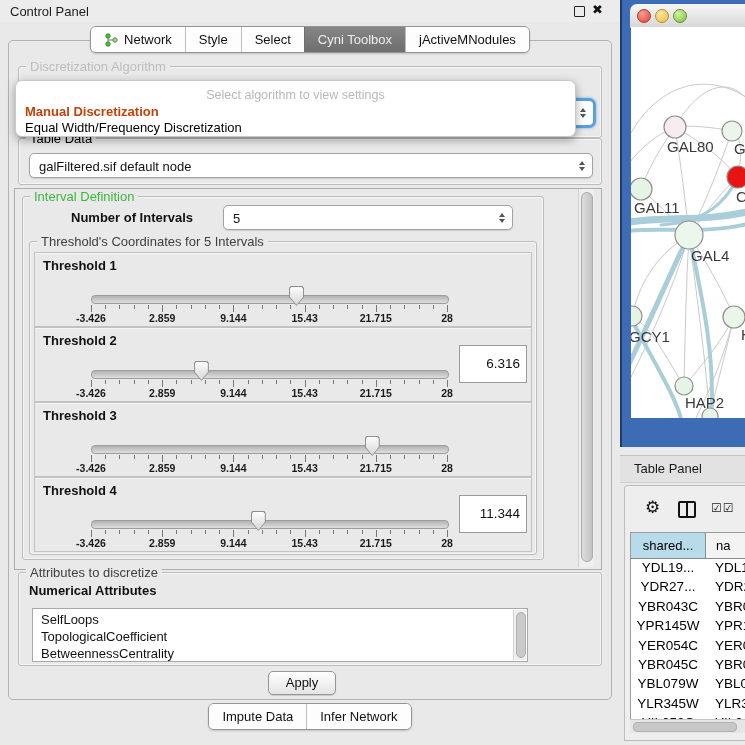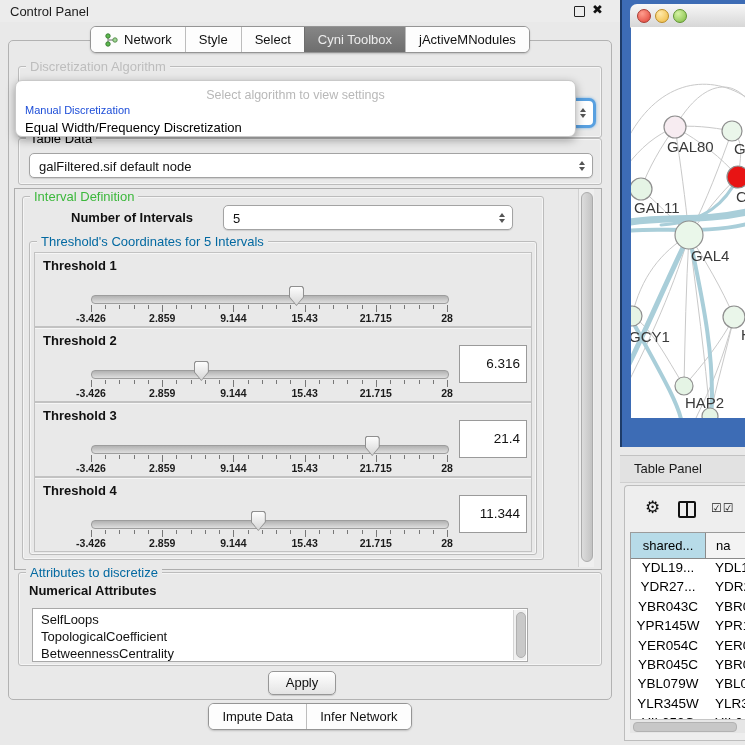--- a/index.html
+++ b/index.html
@@ -15,33 +15,33 @@
   #toptabs{top:26px;}
   #bottabs{top:703px;}
   .segbar{display:inline-flex;border:1px solid #959595;border-radius:6px;background:#fff;overflow:hidden;box-shadow:0 1px 2px rgba(0,0,0,.18);}
   .seg{padding:5px 13px 5px 13px;font-size:13px;color:#111;background:#fdfdfd;border-left:1px solid #bdbdbd;display:flex;align-items:center;gap:5px;white-space:nowrap;}
   .seg:first-child{border-left:none;}
   .seg.selected{background:linear-gradient(#868686,#6e6e6e);color:#ededed;border-left-color:#6e6e6e;}
   #mainpanel{left:8px;top:40px;width:602px;height:658px;border:1px solid #b2b2b2;border-radius:5px;background:#e9e9e9;}
   .groupbox{position:absolute;border:1px solid #bcbcbc;border-radius:3px;box-shadow:inset 0 0 0 1px rgba(255,255,255,.55);}
   .legend{position:absolute;top:-8px;left:7px;background:#e9e9e9;padding:0 4px;font-size:13px;white-space:nowrap;}
   .legend.green{color:#3cb83c;}
-  .legend.blue{color:#0369a1;}
+  .legend.blue{color:#404040;}
   .legend.faded{color:#bdbdbd;}
   
   .combo{position:absolute;background:#fff;border:1px solid #a3a3a3;border-radius:5px;font-size:13px;color:#111;box-shadow:0 1px 1px rgba(0,0,0,.12);}
   .combo .val{position:absolute;left:9px;top:50%;transform:translateY(-50%);}
   .spin{position:absolute;right:7px;top:50%;transform:translateY(-50%);display:flex;flex-direction:column;gap:2px;}
   .spin i{display:block;width:0;height:0;border-left:3.5px solid transparent;border-right:3.5px solid transparent;}
   .spin i.up{border-bottom:4.5px solid #555;}
   .spin i.dn{border-top:4.5px solid #555;}
   
   #popup{left:15px;top:80px;width:559px;height:55px;background:#fff;border:1px solid #c9c9c9;border-radius:7px;box-shadow:0 3px 10px rgba(0,0,0,.35);z-index:20;}
   #popup .ph{position:absolute;top:7px;left:0;right:0;text-align:center;color:#b8b8b8;font-size:12.5px;}
-  #popup .o1{position:absolute;top:23px;left:9px;font-size:11px;font-weight:normal;color:#1d4ed8;}
+  #popup .o1{position:absolute;top:23px;left:9px;font-size:13px;font-weight:bold;color:#c2410c;}
   #popup .o2{position:absolute;top:39px;left:9px;font-size:13px;color:#000;}
   #ringcombo{left:552px;top:98px;width:38px;height:24px;background:#fff;border:3px solid #58a0e0;border-radius:7px;z-index:12;box-shadow:0 0 3px rgba(88,160,224,.8);}
   
   #scrollpane{left:14px;top:188px;width:586px;height:380px;border:1px solid #adadad;background:#e9e9e9;}
   #vscroll{left:578px;top:189px;width:15px;height:378px;background:#efefef;border-left:1px solid #d0d0d0;}
   #vscroll .thumb{position:absolute;left:2px;top:3px;width:10px;height:368px;border-radius:6px;background:linear-gradient(90deg,#dcdcdc,#c3c3c3);border:1px solid #ababab;}
   
   .thpanel{position:absolute;left:34px;width:496px;height:73px;background:#e9e9e9;border:1px solid #c2c2c2;box-shadow:inset 0 1px 0 #f6f6f6;}
   .thpanel .tlabel{position:absolute;left:8px;top:5px;font-size:13px;font-weight:bold;color:#111;}
   .track{position:absolute;left:56px;top:42px;width:356px;height:7px;border-radius:4px;background:linear-gradient(#b2b2b2,#dedede);border:1px solid #9d9d9d;}
@@ -292,21 +292,20 @@
         <b class="major" style="left: 356px;"></b>
       </div>
       <div class="axlabels">
         <span style="left: 0px;">-3.426</span>
         <span style="left: 71.2px;">2.859</span>
         <span style="left: 142.4px;">9.144</span>
         <span style="left: 213.6px;">15.43</span>
         <span style="left: 284.8px;">21.715</span>
         <span style="left: 356px;">28</span>
       </div>
-      <div class="valbox">21.4</div>
     </div>
     <div class="thpanel" style="top: 477px;">
       <div class="tlabel">Threshold 4</div>
       <div class="track"></div>
       <div class="thumbo" style="left: 215.818px;">
         <i></i>
       </div>
       <div class="ticks">
         <b class="major" style="left: 0px;"></b>
         <b class="minor" style="left: 14.24px;"></b>

